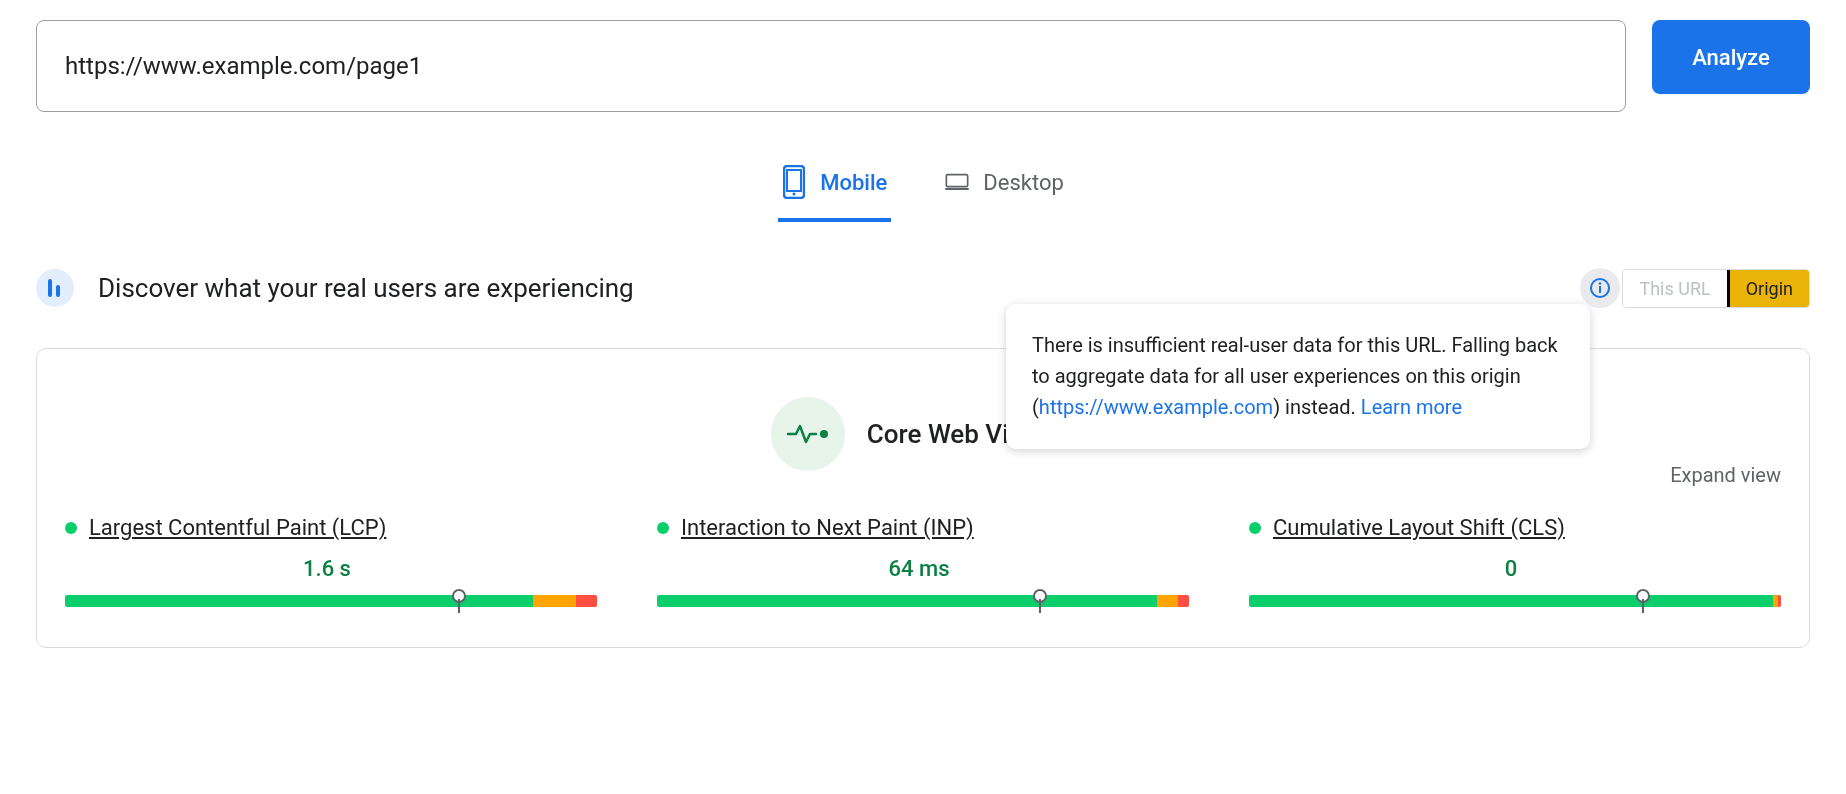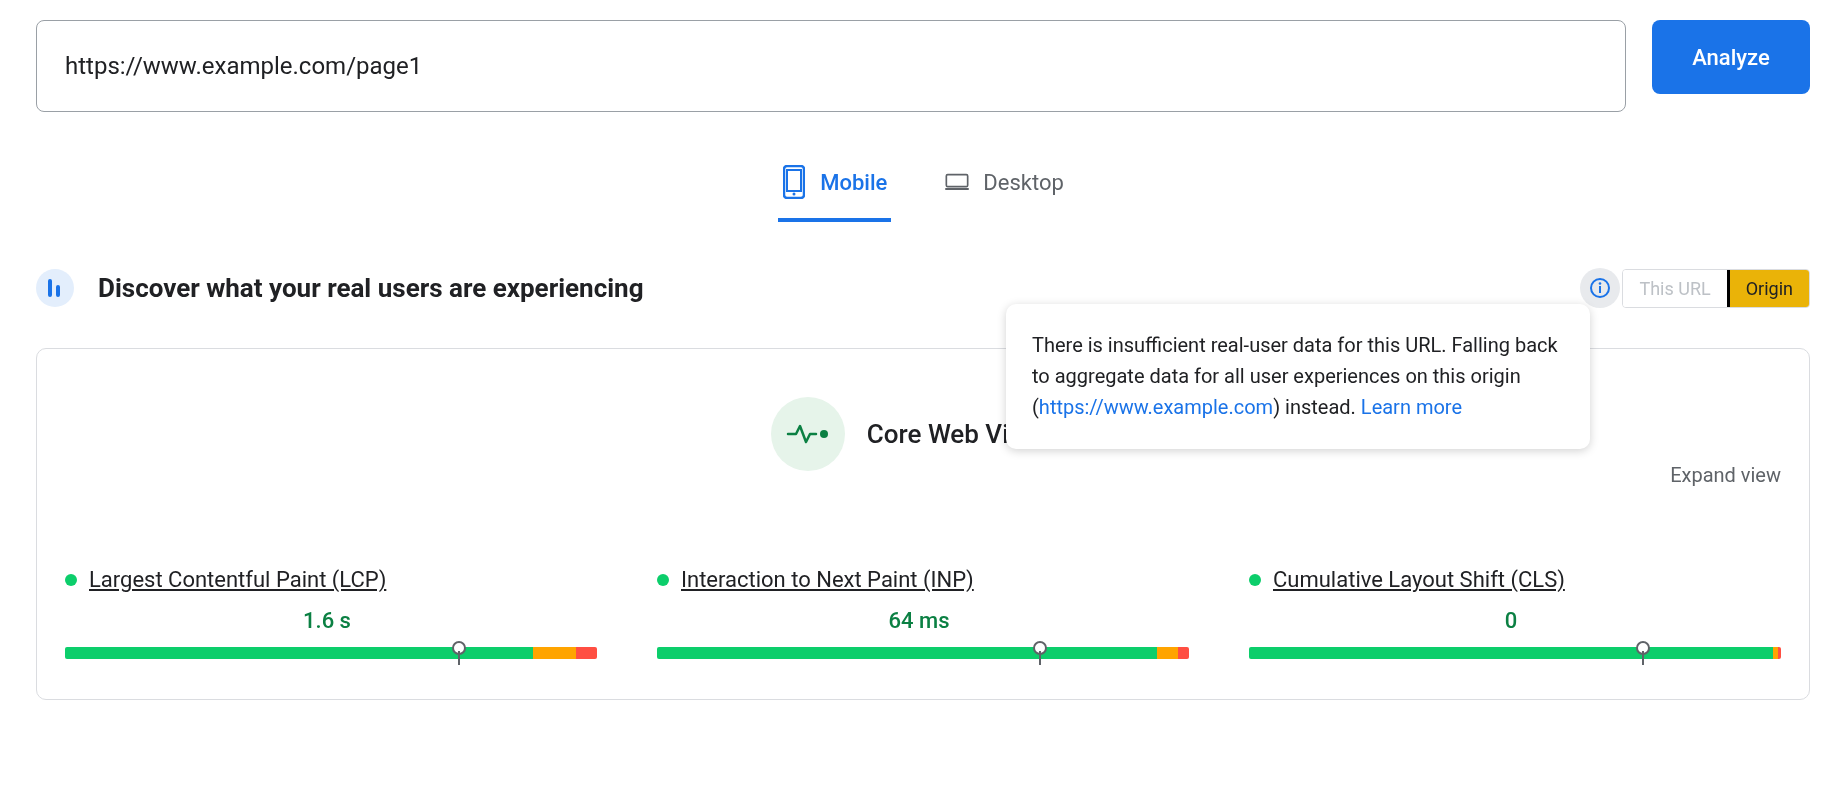--- a/index.html
+++ b/index.html
@@ -9,35 +9,35 @@
 .analyze-btn{width:158px;height:74px;background:#1a73e8;color:#fff;border:none;border-radius:8px;font-size:22px;font-weight:500;cursor:pointer}
 .tabs{display:flex;justify-content:center;gap:50px;margin-top:42px}
 .tab{display:flex;align-items:center;gap:14px;padding:10px 4px 18px;cursor:pointer;font-size:22px;color:#5f6368;border-bottom:4px solid transparent}
 .tab.active{color:#1a73e8;border-bottom-color:#1a73e8;font-weight:500}
 .tab-icon{width:24px;height:36px;display:flex;align-items:center;justify-content:center}
 .header-row{display:flex;align-items:center;justify-content:space-between;margin-top:46px;position:relative}
 .header-left{display:flex;align-items:center;gap:24px}
 .crux-icon{width:38px;height:38px;border-radius:50%;background:#e3eefc;position:relative;overflow:hidden}
 .crux-icon::before{content:"";position:absolute;left:12px;top:10px;width:4px;height:18px;background:#1a73e8;border-radius:2px}
 .crux-icon::after{content:"";position:absolute;left:20px;top:16px;width:4px;height:12px;background:#1a73e8;border-radius:2px}
-.header-title{font-size:26px;font-weight:700;color:#202124}
+.header-title{font-size:26px;font-weight:400;color:#202124}
 .header-right{display:flex;align-items:center;gap:0}
 .info-btn{width:40px;height:40px;border-radius:50%;background:#e8eaed;display:flex;align-items:center;justify-content:center;cursor:pointer;margin-right:2px}
 .seg{display:flex;border:1px solid #dadce0;border-radius:4px;overflow:hidden}
 .seg-item{padding:8px 16px;font-size:18px;cursor:pointer}
 .seg-item.disabled{color:#bdc1c6;background:#fff}
 .seg-item.active{background:#eab308;color:#202124;border-left:3px solid #000000}
 .tooltip{position:absolute;top:36px;right:220px;width:584px;background:#fff;border-radius:10px;box-shadow:0 2px 10px rgba(0,0,0,.18);padding:26px;font-size:20px;line-height:1.55;color:#202124;z-index:10}
 .tooltip a{color:#1a73e8;text-decoration:none}
 .card{border:1px solid #dadce0;border-radius:10px;margin-top:40px;padding:48px 28px 30px;position:relative}
 .cwv-head{display:flex;align-items:center;justify-content:center;gap:22px}
 .vitals-badge{width:74px;height:74px;border-radius:50%;background:#e6f4ea;display:flex;align-items:center;justify-content:center}
 .cwv-title{font-size:26px;font-weight:500}
 .expand{position:absolute;top:114px;right:28px;color:#5f6368;font-size:20px;cursor:pointer}
-.metrics{display:flex;gap:60px;margin-top:96px}
+.metrics{display:flex;gap:60px;margin-top:44px}
 .metric{flex:1;min-width:0}
 .metric-title-row{display:flex;align-items:center;gap:12px}
 .dot{width:12px;height:12px;border-radius:50%;background:#0cce6b;flex-shrink:0}
 .metric-name{font-size:22px;text-decoration:underline}
 .metric-value{text-align:center;font-size:22px;font-weight:500;color:#0b8043;margin-top:16px;padding-right:8px}
 .bar-wrap{position:relative;margin-top:14px;height:22px}
 .bar{height:12px;display:flex;border-radius:2px;overflow:hidden}
 .seg-g{background:#0cce6b}
 .seg-y{background:#ffa400}
 .seg-r{background:#ff4e42}

